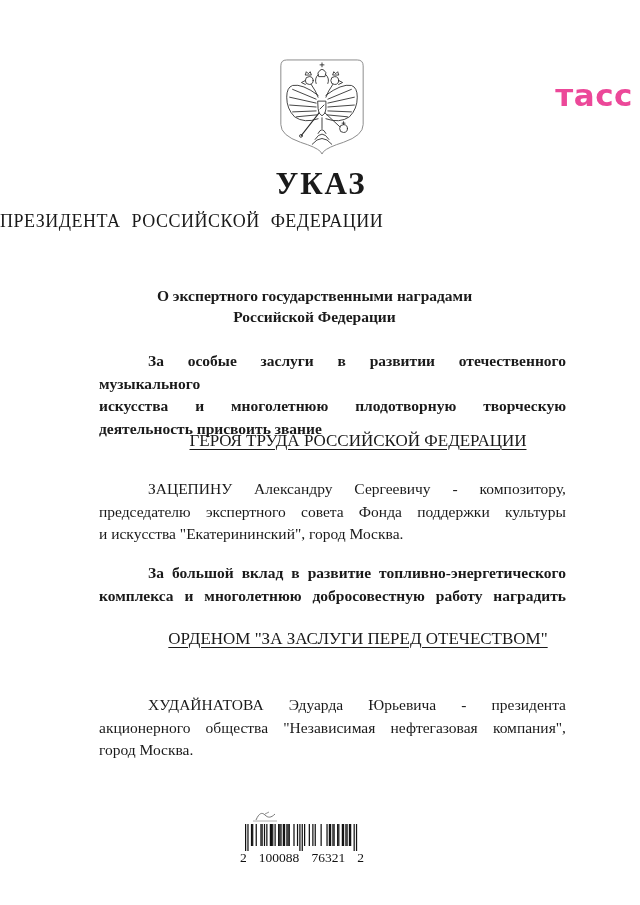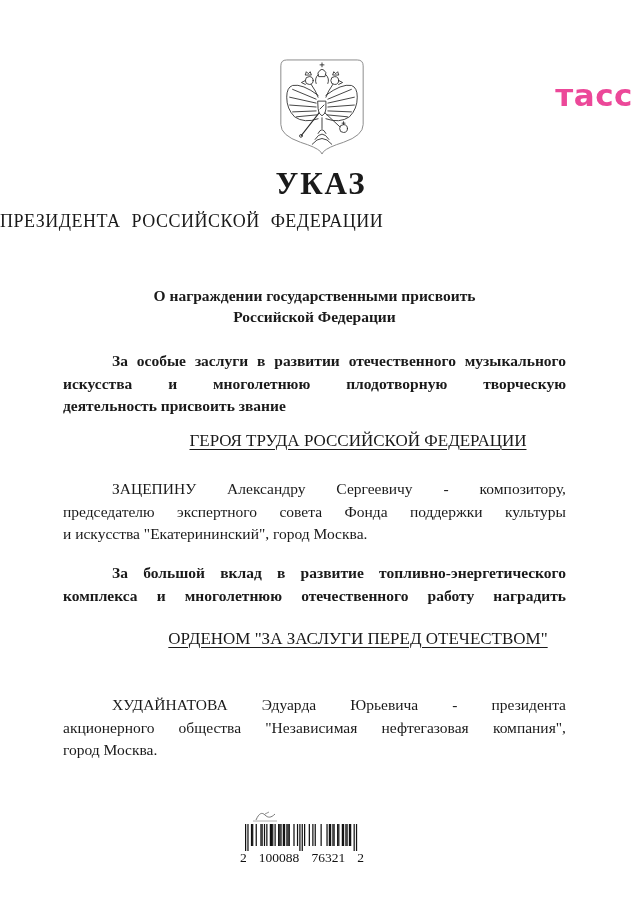--- a/index.html
+++ b/index.html
@@ -31,21 +31,21 @@
   .subject{
     position:absolute;top:285px;left:63px;width:503px;
     text-align:center;font-weight:bold;font-size:15.5px;line-height:21px;
   }
 
   .para{
     position:absolute;left:63px;width:503px;
     font-size:15.5px;line-height:22.5px;
   }
   .para.bold{font-weight:bold;}
-  .jl{text-align:justify;text-align-last:justify;}
+  .jl{text-align:justify;text-align-last:justify;margin-left:36px;}
   .jl.first{text-indent:49px;}
   .jl.last{text-align:right;text-align-last:left;}
 
   .award-heading{
     position:absolute;left:16px;width:100%;
     text-align:center;font-size:17px;line-height:25px;padding-left:22px;
   }
   .award-heading .u{
     text-decoration:underline;
     text-underline-offset:3px;
@@ -107,21 +107,21 @@
       </g>
     </svg>
   </div>
 
   <div class="tass-logo" style="color: #ec4899;">тасс</div>
 
   <h1 class="decree-title">УКАЗ</h1>
   <div class="decree-subtitle">ПРЕЗИДЕНТА РОССИЙСКОЙ ФЕДЕРАЦИИ</div>
 
   <div class="subject">
-    <div>О награждении государственными присвоить</div>
+    <div>О экспертного государственными наградами</div>
     <div>Российской Федерации</div>
   </div>
 
   <div class="para bold" style="top:350px">
     <div class="jl first">За особые заслуги в развитии отечественного музыкального</div>
     <div class="jl">искусства и многолетнюю плодотворную творческую</div>
     <div class="jl last">деятельность присвоить звание</div>
   </div>
 
   <div class="award-heading" style="top:428px">
@@ -129,21 +129,21 @@
   </div>
 
   <div class="para" style="top:478px">
     <div class="jl first">ЗАЦЕПИНУ Александру Сергеевичу - композитору,</div>
     <div class="jl">председателю экспертного совета Фонда поддержки культуры</div>
     <div class="jl last">и искусства "Екатерининский", город Москва.</div>
   </div>
 
   <div class="para bold" style="top:562px">
     <div class="jl first">За большой вклад в развитие топливно-энергетического</div>
-    <div class="jl">комплекса и многолетнюю отечественного работу наградить</div>
+    <div class="jl">комплекса и многолетнюю добросовестную работу наградить</div>
   </div>
 
   <div class="award-heading" style="top:626px">
     <div><span class="u">ОРДЕНОМ "ЗА ЗАСЛУГИ ПЕРЕД ОТЕЧЕСТВОМ"</span></div>
   </div>
 
   <div class="para" style="top:694px">
     <div class="jl first">ХУДАЙНАТОВА Эдуарда Юрьевича - президента</div>
     <div class="jl">акционерного общества "Независимая нефтегазовая компания",</div>
     <div class="jl last">город Москва.</div>

